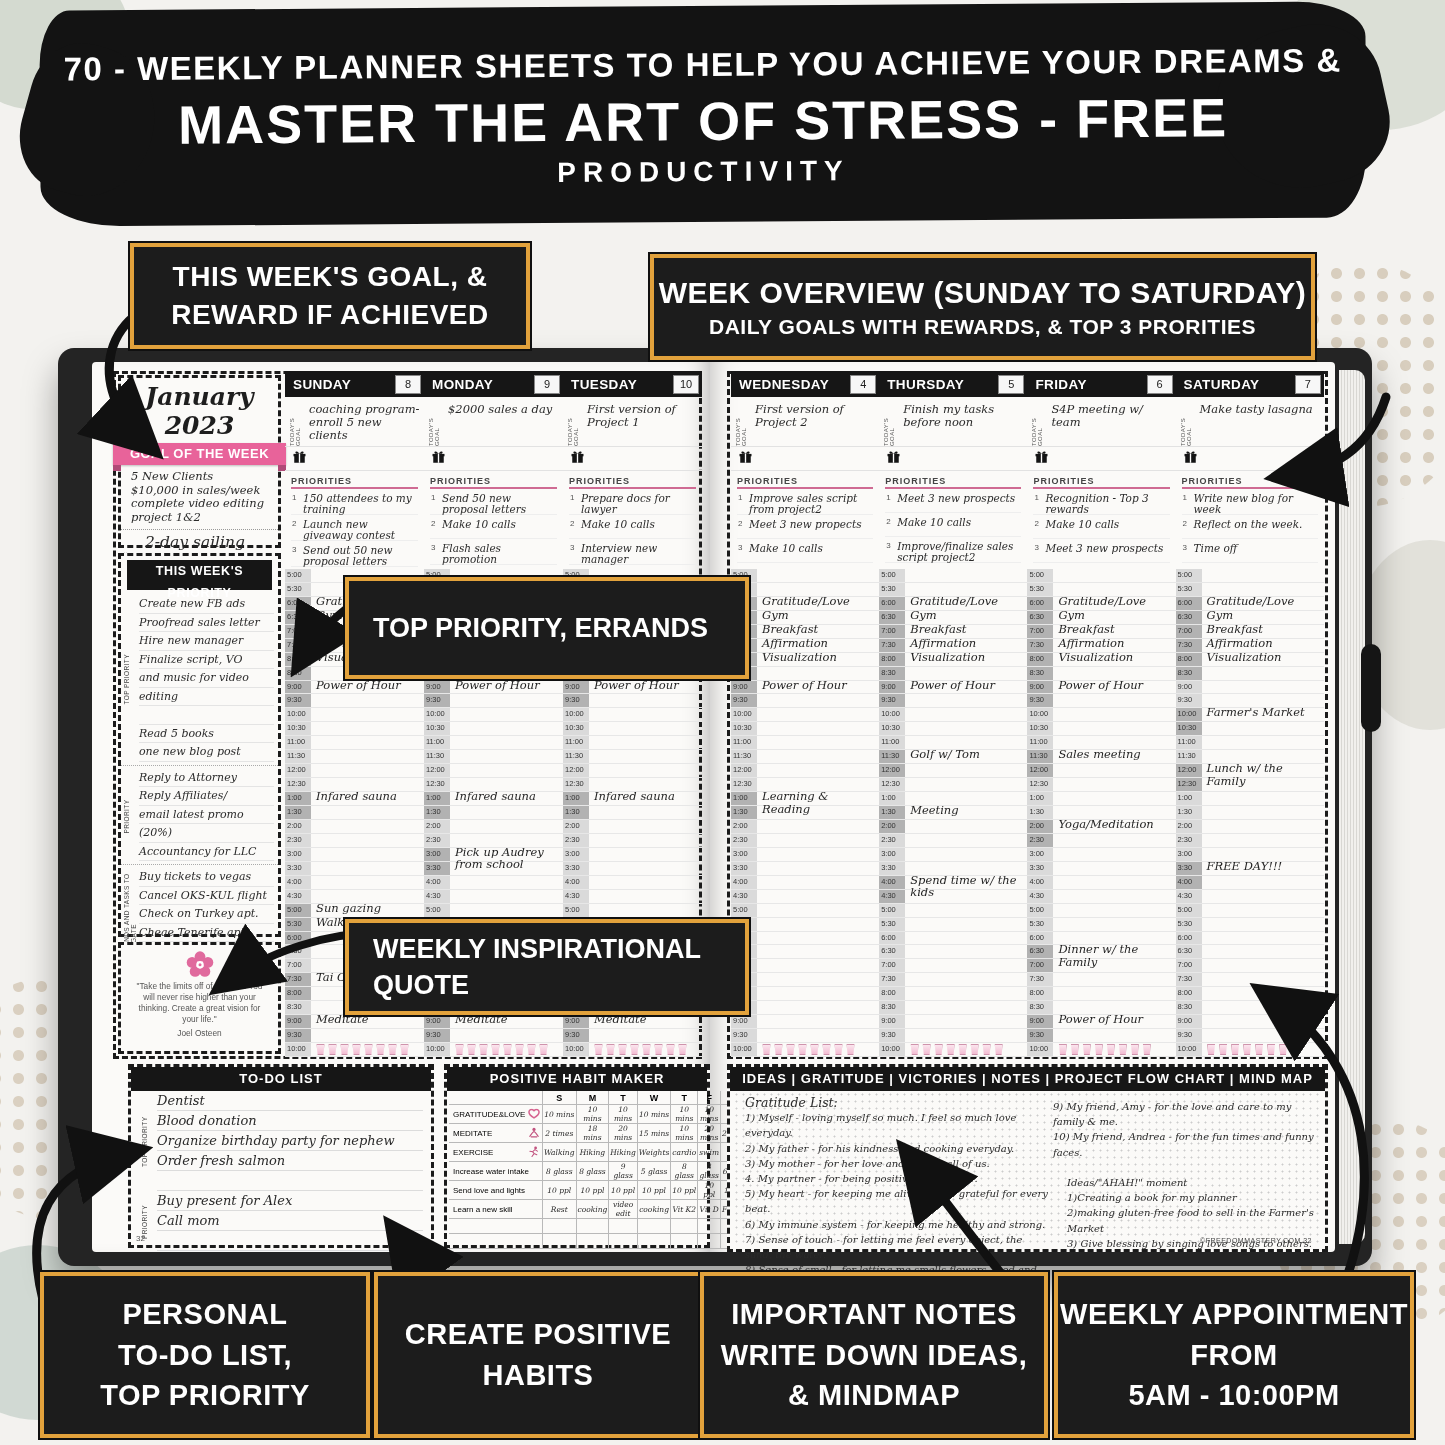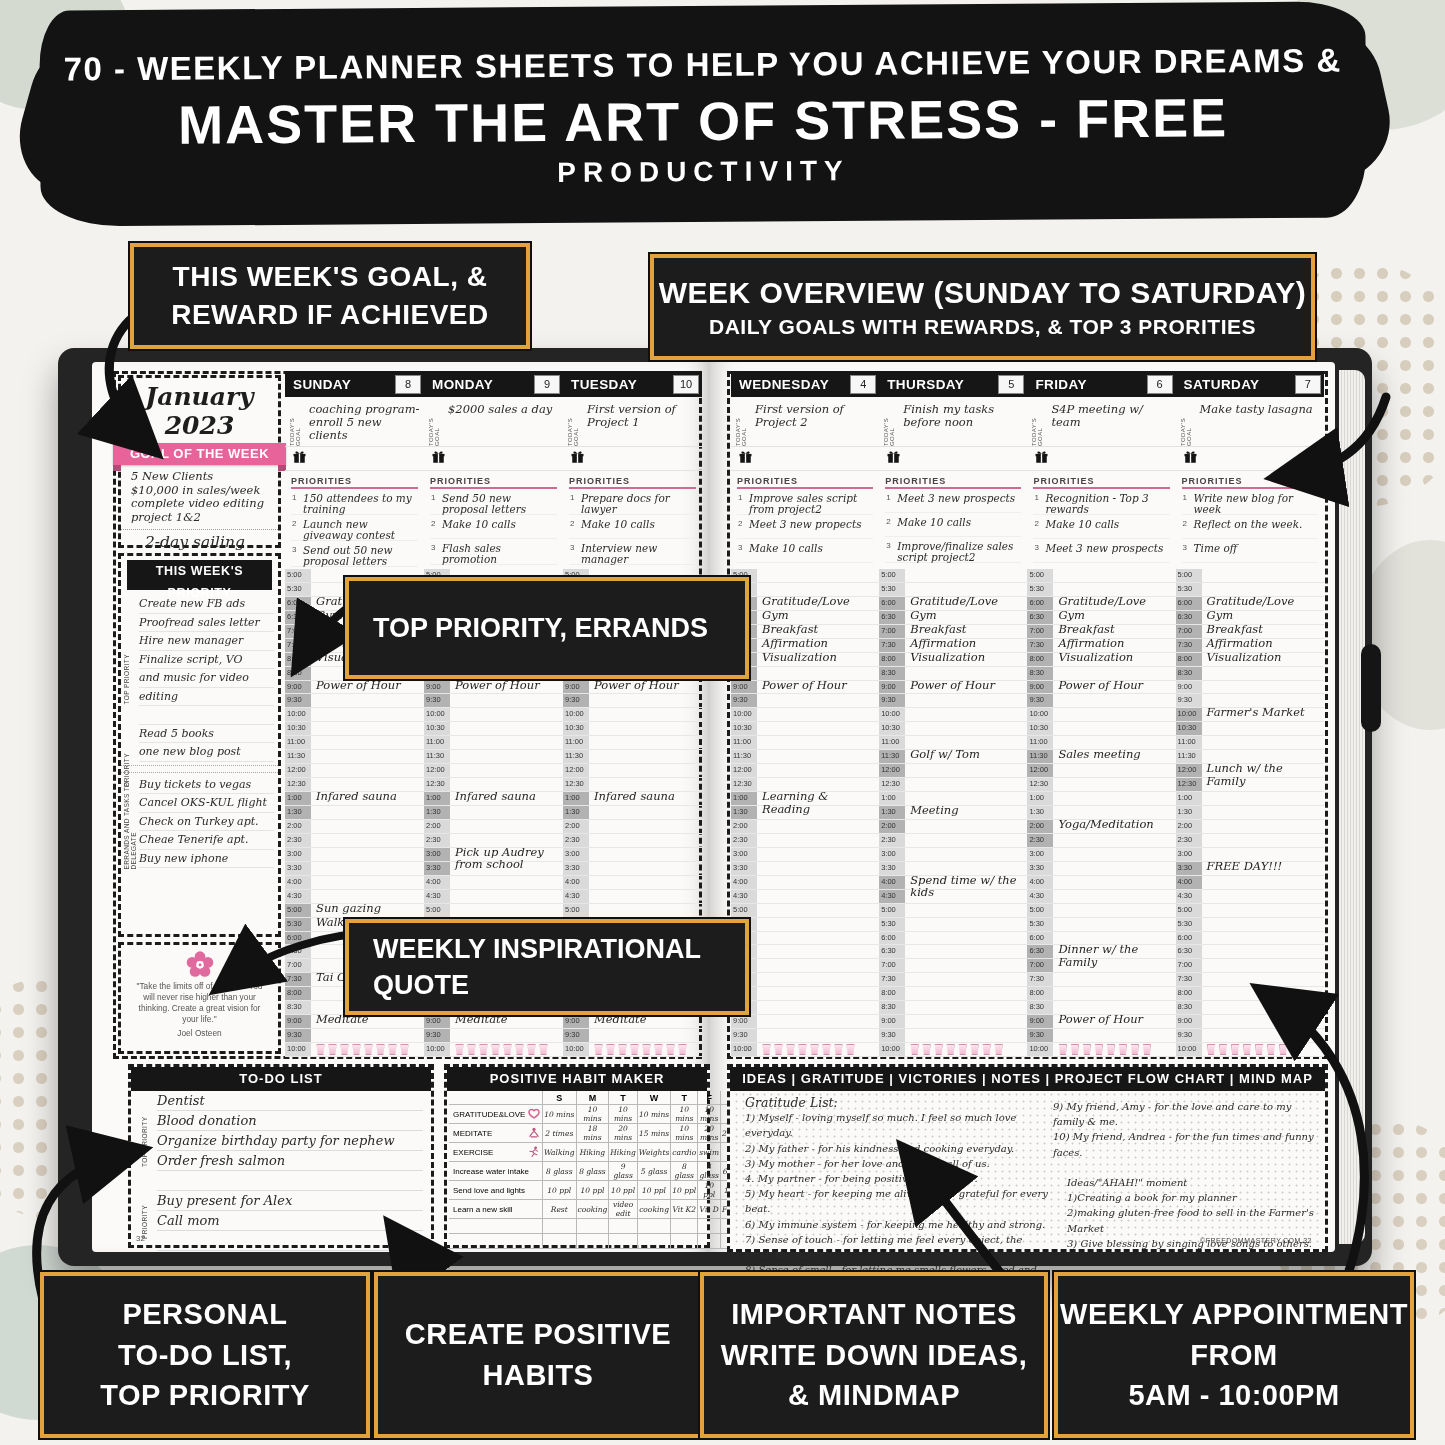--- a/index.html
+++ b/index.html
@@ -198,20 +198,27 @@
             <div class="sb-item hw">Finalize script, VO</div>
             <div class="sb-item hw">and music for video</div>
             <div class="sb-item hw">editing</div>
             <div class="sb-item hw blank">&nbsp;</div>
             <div class="sb-item hw">Read 5 books</div>
             <div class="sb-item hw">one new blog post</div>
           </div>
         </div>
         <div class="sb-sec">
           <span class="rot-label">PRIORITY</span>
+          <div class="sb-list">
+            <div class="sb-item hw">Reply to Attorney</div>
+            <div class="sb-item hw">Reply Affiliates/</div>
+            <div class="sb-item hw">email latest promo</div>
+            <div class="sb-item hw">(20%)</div>
+            <div class="sb-item hw">Accountancy for LLC</div>
+          </div>
         </div>
         <div class="sb-sec">
           <span class="rot-label">ERRANDS AND TASKS TO DELEGATE</span>
           <div class="sb-list">
             <div class="sb-item hw">Buy tickets to vegas</div>
             <div class="sb-item hw">Cancel OKS-KUL flight</div>
             <div class="sb-item hw">Check on Turkey apt.</div>
             <div class="sb-item hw">Cheae Tenerife apt.</div>
             <div class="sb-item hw">Buy new iphone</div>
           </div>

